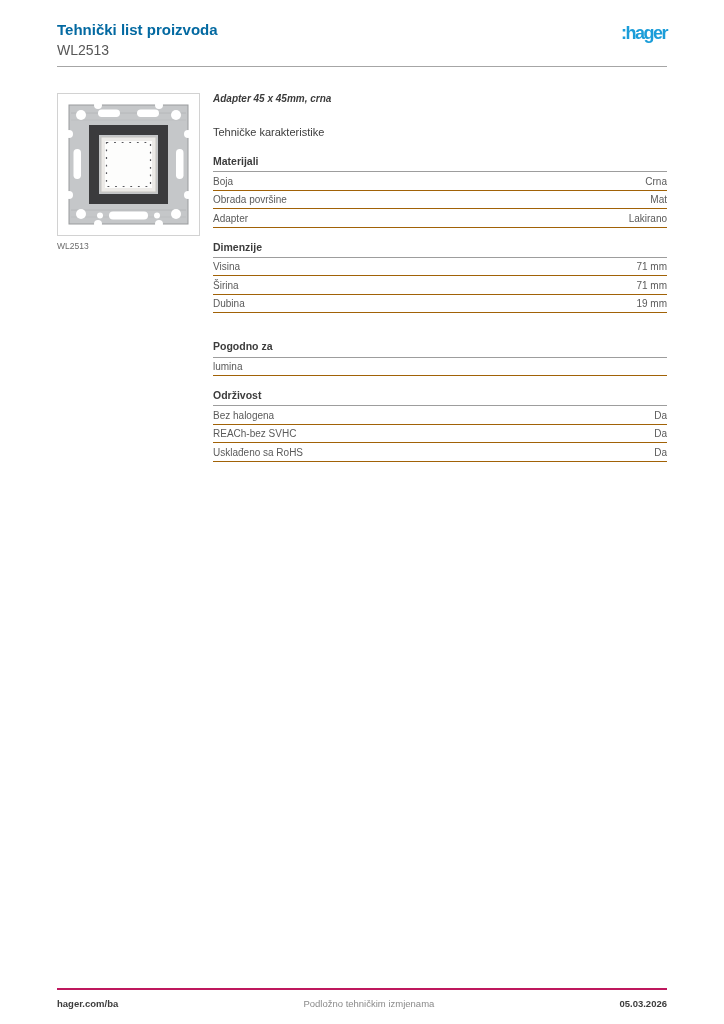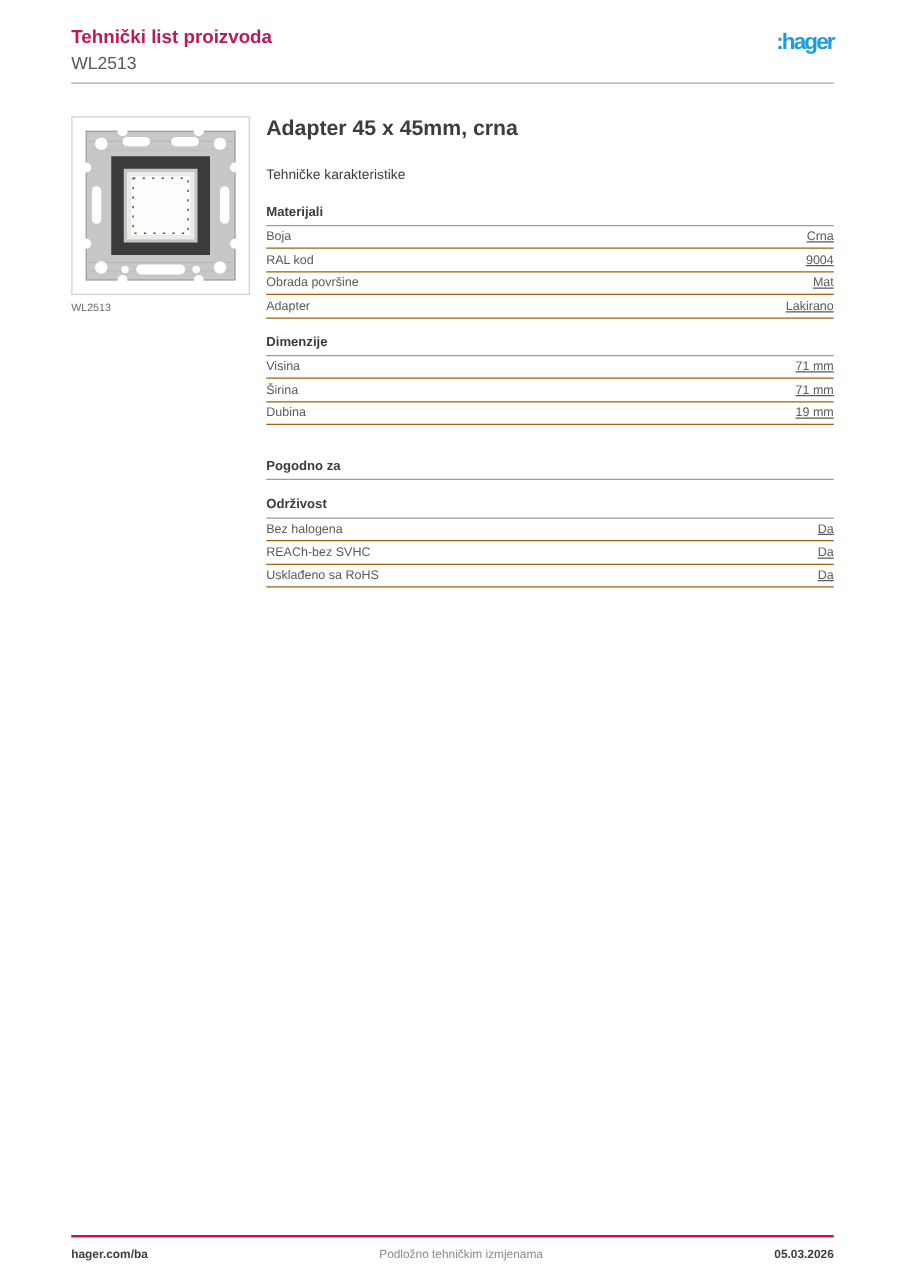--- a/index.html
+++ b/index.html
@@ -8,58 +8,58 @@
     position: relative;
     width: 724px;
     height: 1024px;
     background: #ffffff;
     font-family: "Liberation Sans", sans-serif;
     overflow: hidden;
   }
 
   
   .header { position: absolute; left: 57px; right: 57px; top: 21px; }
-  .header-title { font-size: 15px; font-weight: bold; color: #be185d; line-height: 1.25; }
+  .header-title { font-size: 15px; font-weight: bold; color: #0369a1; line-height: 1.25; }
   .header-subtitle { font-size: 14px; color: #575757; margin-top: 2px; line-height: 1.2; }
   .logo {
     position: absolute; right: 0; top: 3px;
     font-size: 18px; font-weight: bold; letter-spacing: -1.5px;
     line-height: 1;
   }
   .header-rule { position: absolute; left: 57px; right: 57px; top: 66px; border-top: 1px solid #a6a6a6; height: 0; }
 
   
   .content { position: absolute; left: 57px; right: 57px; top: 93px; display: flex; align-items: flex-start; }
   .image-col { width: 143px; flex: none; }
   .image-box { width: 143px; height: 143px; border: 1px solid #d2d2d2; background: #fff; }
   .image-caption { margin-top: 5px; font-size: 8.5px; color: #6b6b6b; }
 
   .spec-col { margin-left: 13px; flex: 1; min-width: 0; }
-  .product-title { font-size: 17px; font-weight: bold; color: #3c3c3c; line-height: 1.2; }
+  .product-title { font-size: 10px; font-weight: bold; color: #3c3c3c; line-height: 1.2; font-style: italic; }
   .char-heading { font-size: 11px; font-weight: normal; color: #3c3c3c; margin-top: 21px; line-height: 1.2; }
 
   .sections { margin-top: 14px; }
   .spec-section { margin-top: 16px; }
   .spec-section + .spec-section { margin-top: 13px; }
   .spec-section:nth-child(3) { margin-top: 27px; }
   .section-title {
     font-size: 10.5px; font-weight: bold; color: #3c3c3c;
     margin: 0; padding: 0 0 3px 0;
     border-bottom: 1px solid #9d9d9d;
     line-height: 1.25;
   }
   .spec-row {
     display: flex; justify-content: space-between;
     font-size: 10px; color: #5a5a5a;
     padding: 2.5px 0 2px 0;
     border-bottom: 1px solid #a16207;
     line-height: 1.3;
   }
   .row-label { white-space: nowrap; }
-  .row-value { white-space: nowrap; text-align: right; text-decoration: underline; }
+  .row-value { white-space: nowrap; text-align: right; }
 
   
   .footer {
     position: absolute; left: 57px; right: 57px; top: 988px;
     border-top: 2px solid #be185d;
     padding-top: 8px;
     display: flex; justify-content: space-between; align-items: baseline;
     font-size: 9.5px;
   }
   .footer-left  { font-weight: bold; color: #3c3c3c; }
@@ -130,24 +130,20 @@
       <div class="char-heading">Tehničke karakteristike</div>
       <div class="sections" id="sections-container">
   <section class="spec-section">
     <h3 class="section-title">Materijali</h3>
     <div class="rows">
   <div class="spec-row">
     <span class="row-label">Boja</span>
     <span class="row-value">Crna</span>
   </div>
 
-  <div class="spec-row">
-    <span class="row-label">RAL kod</span>
-    <span class="row-value">9004</span>
-  </div>
 
   <div class="spec-row">
     <span class="row-label">Obrada površine</span>
     <span class="row-value">Mat</span>
   </div>
 
 
   <div class="spec-row">
     <span class="row-label">Adapter</span>
     <span class="row-value">Lakirano</span>
@@ -170,20 +166,26 @@
 
   <div class="spec-row">
     <span class="row-label">Dubina</span>
     <span class="row-value">19 mm</span>
   </div>
 </div>
   </section>
 
   <section class="spec-section">
     <h3 class="section-title">Pogodno za</h3>
+    <div class="rows">
+  <div class="spec-row">
+    <span class="row-label">lumina</span>
+    <span class="row-value"></span>
+  </div>
+</div>
   </section>
 
   <section class="spec-section">
     <h3 class="section-title">Održivost</h3>
     <div class="rows">
   <div class="spec-row">
     <span class="row-label">Bez halogena</span>
     <span class="row-value">Da</span>
   </div>
 

